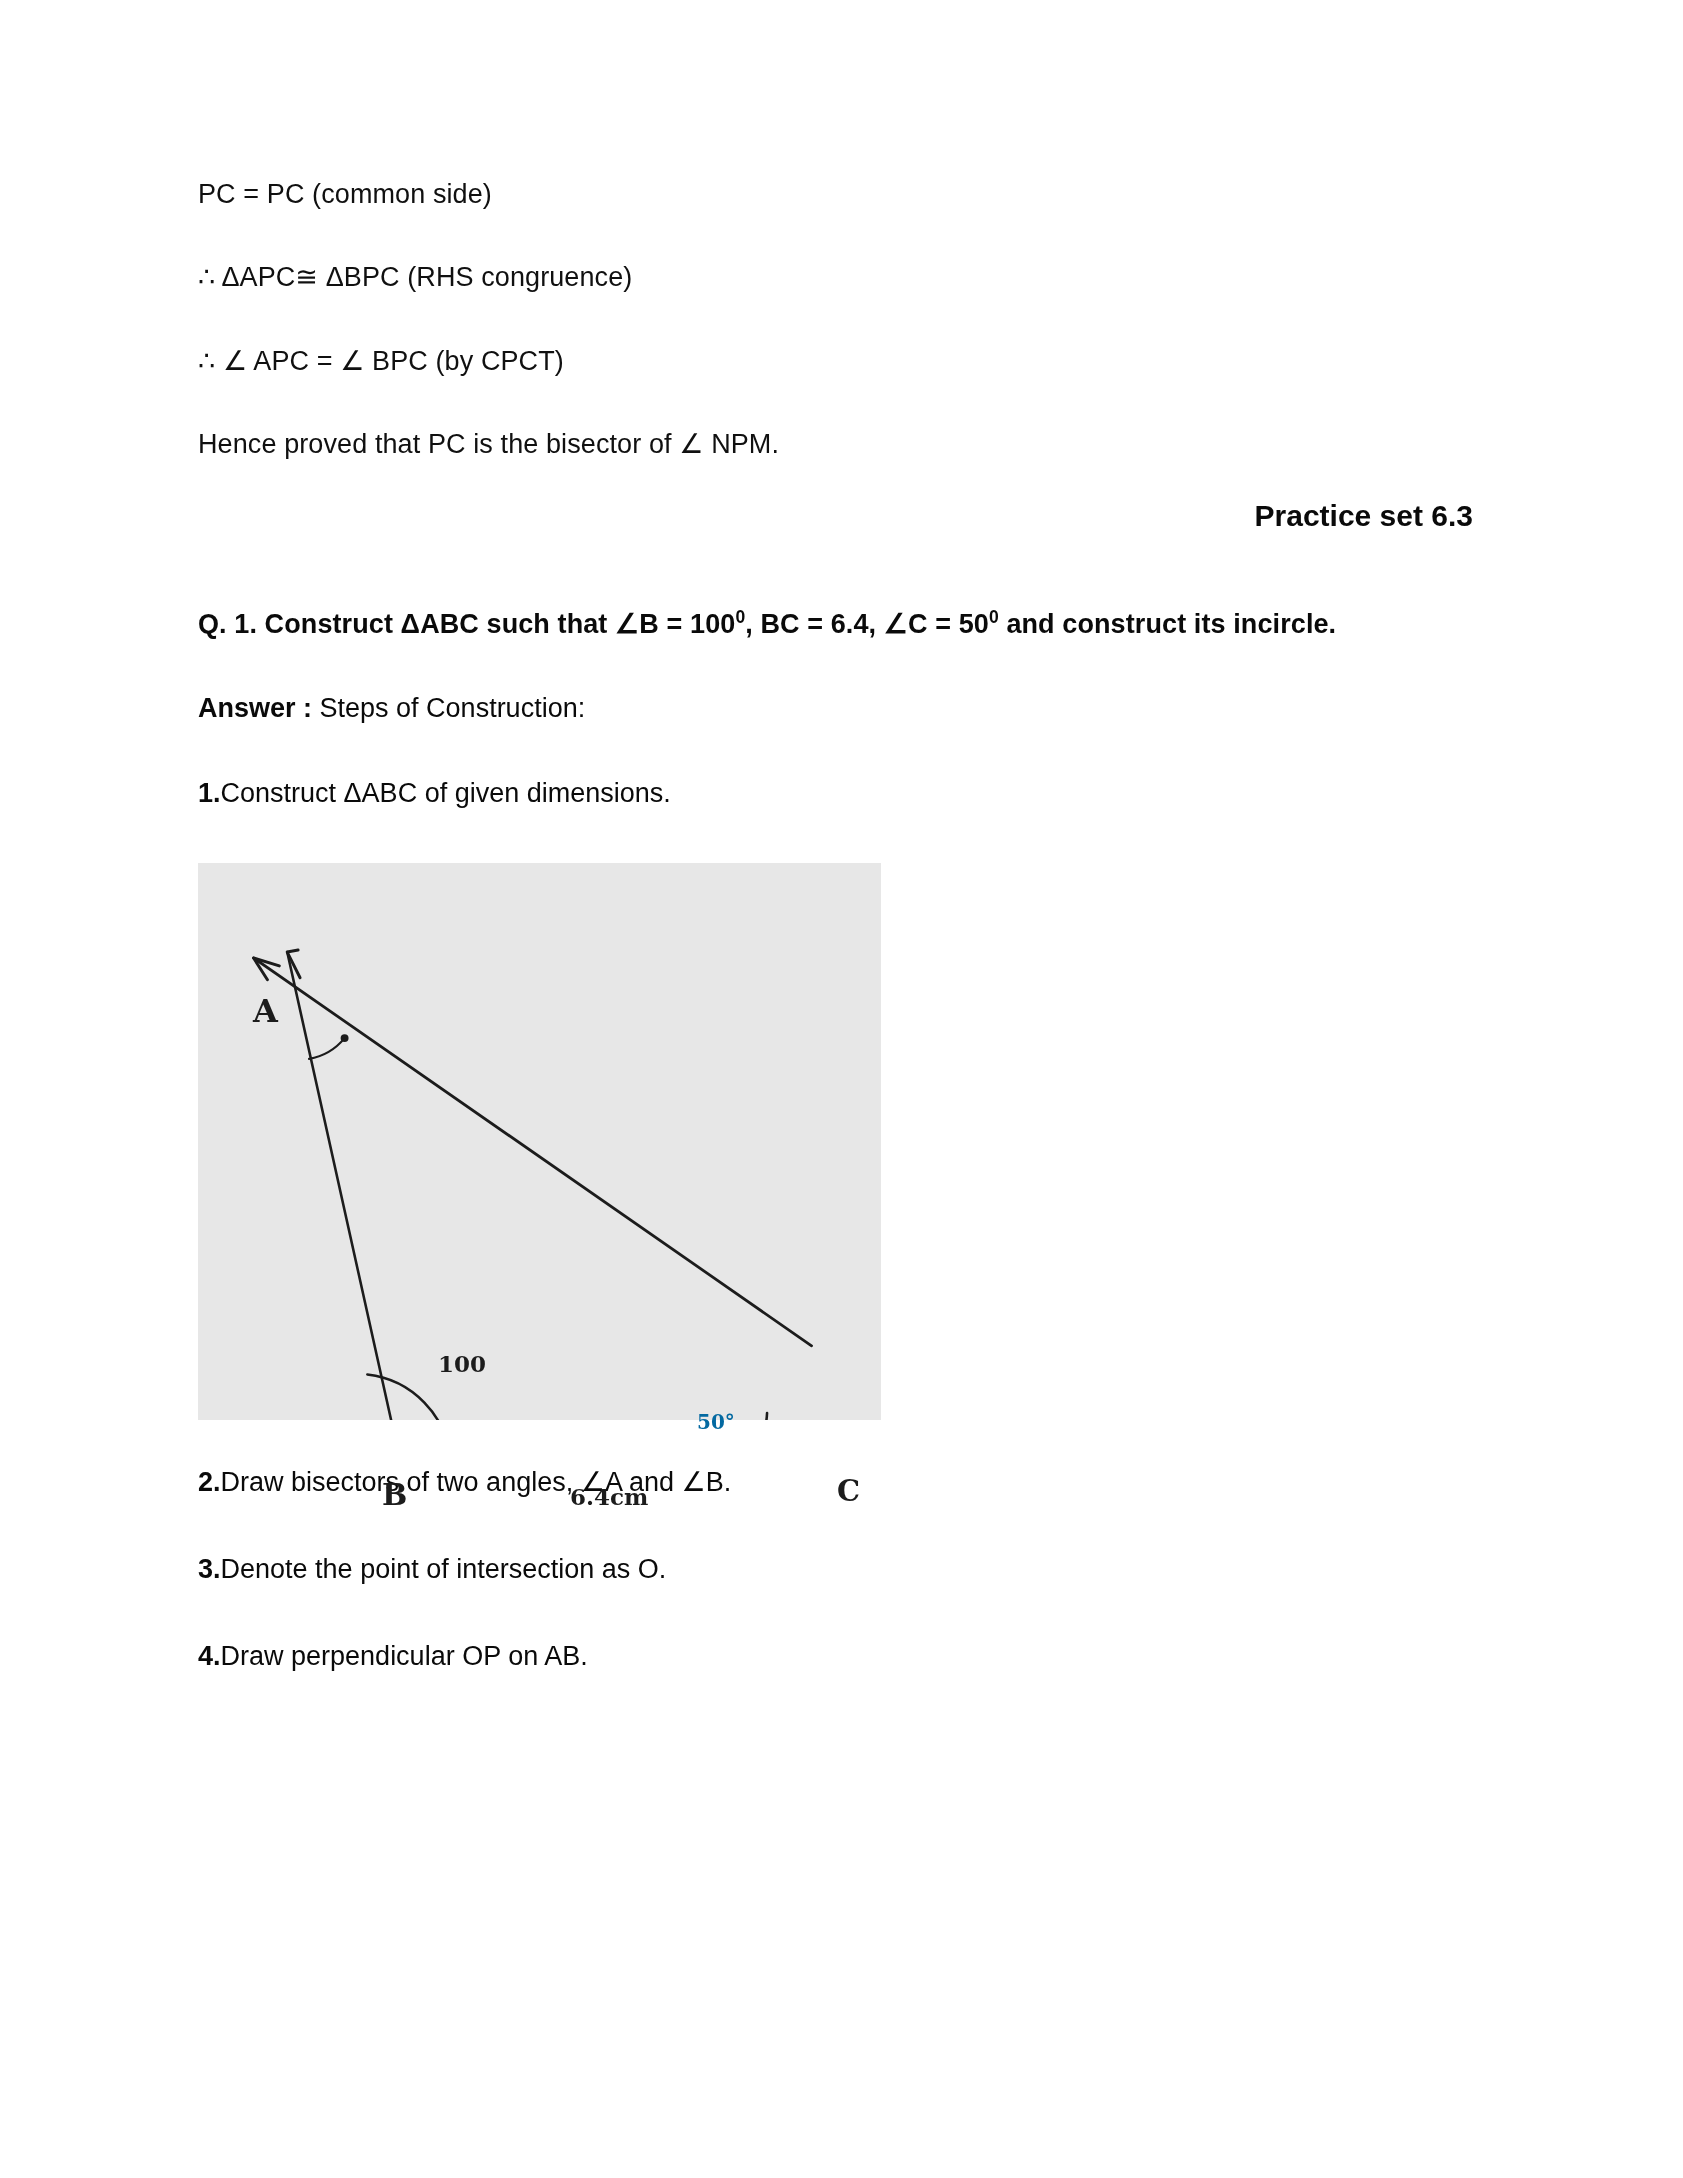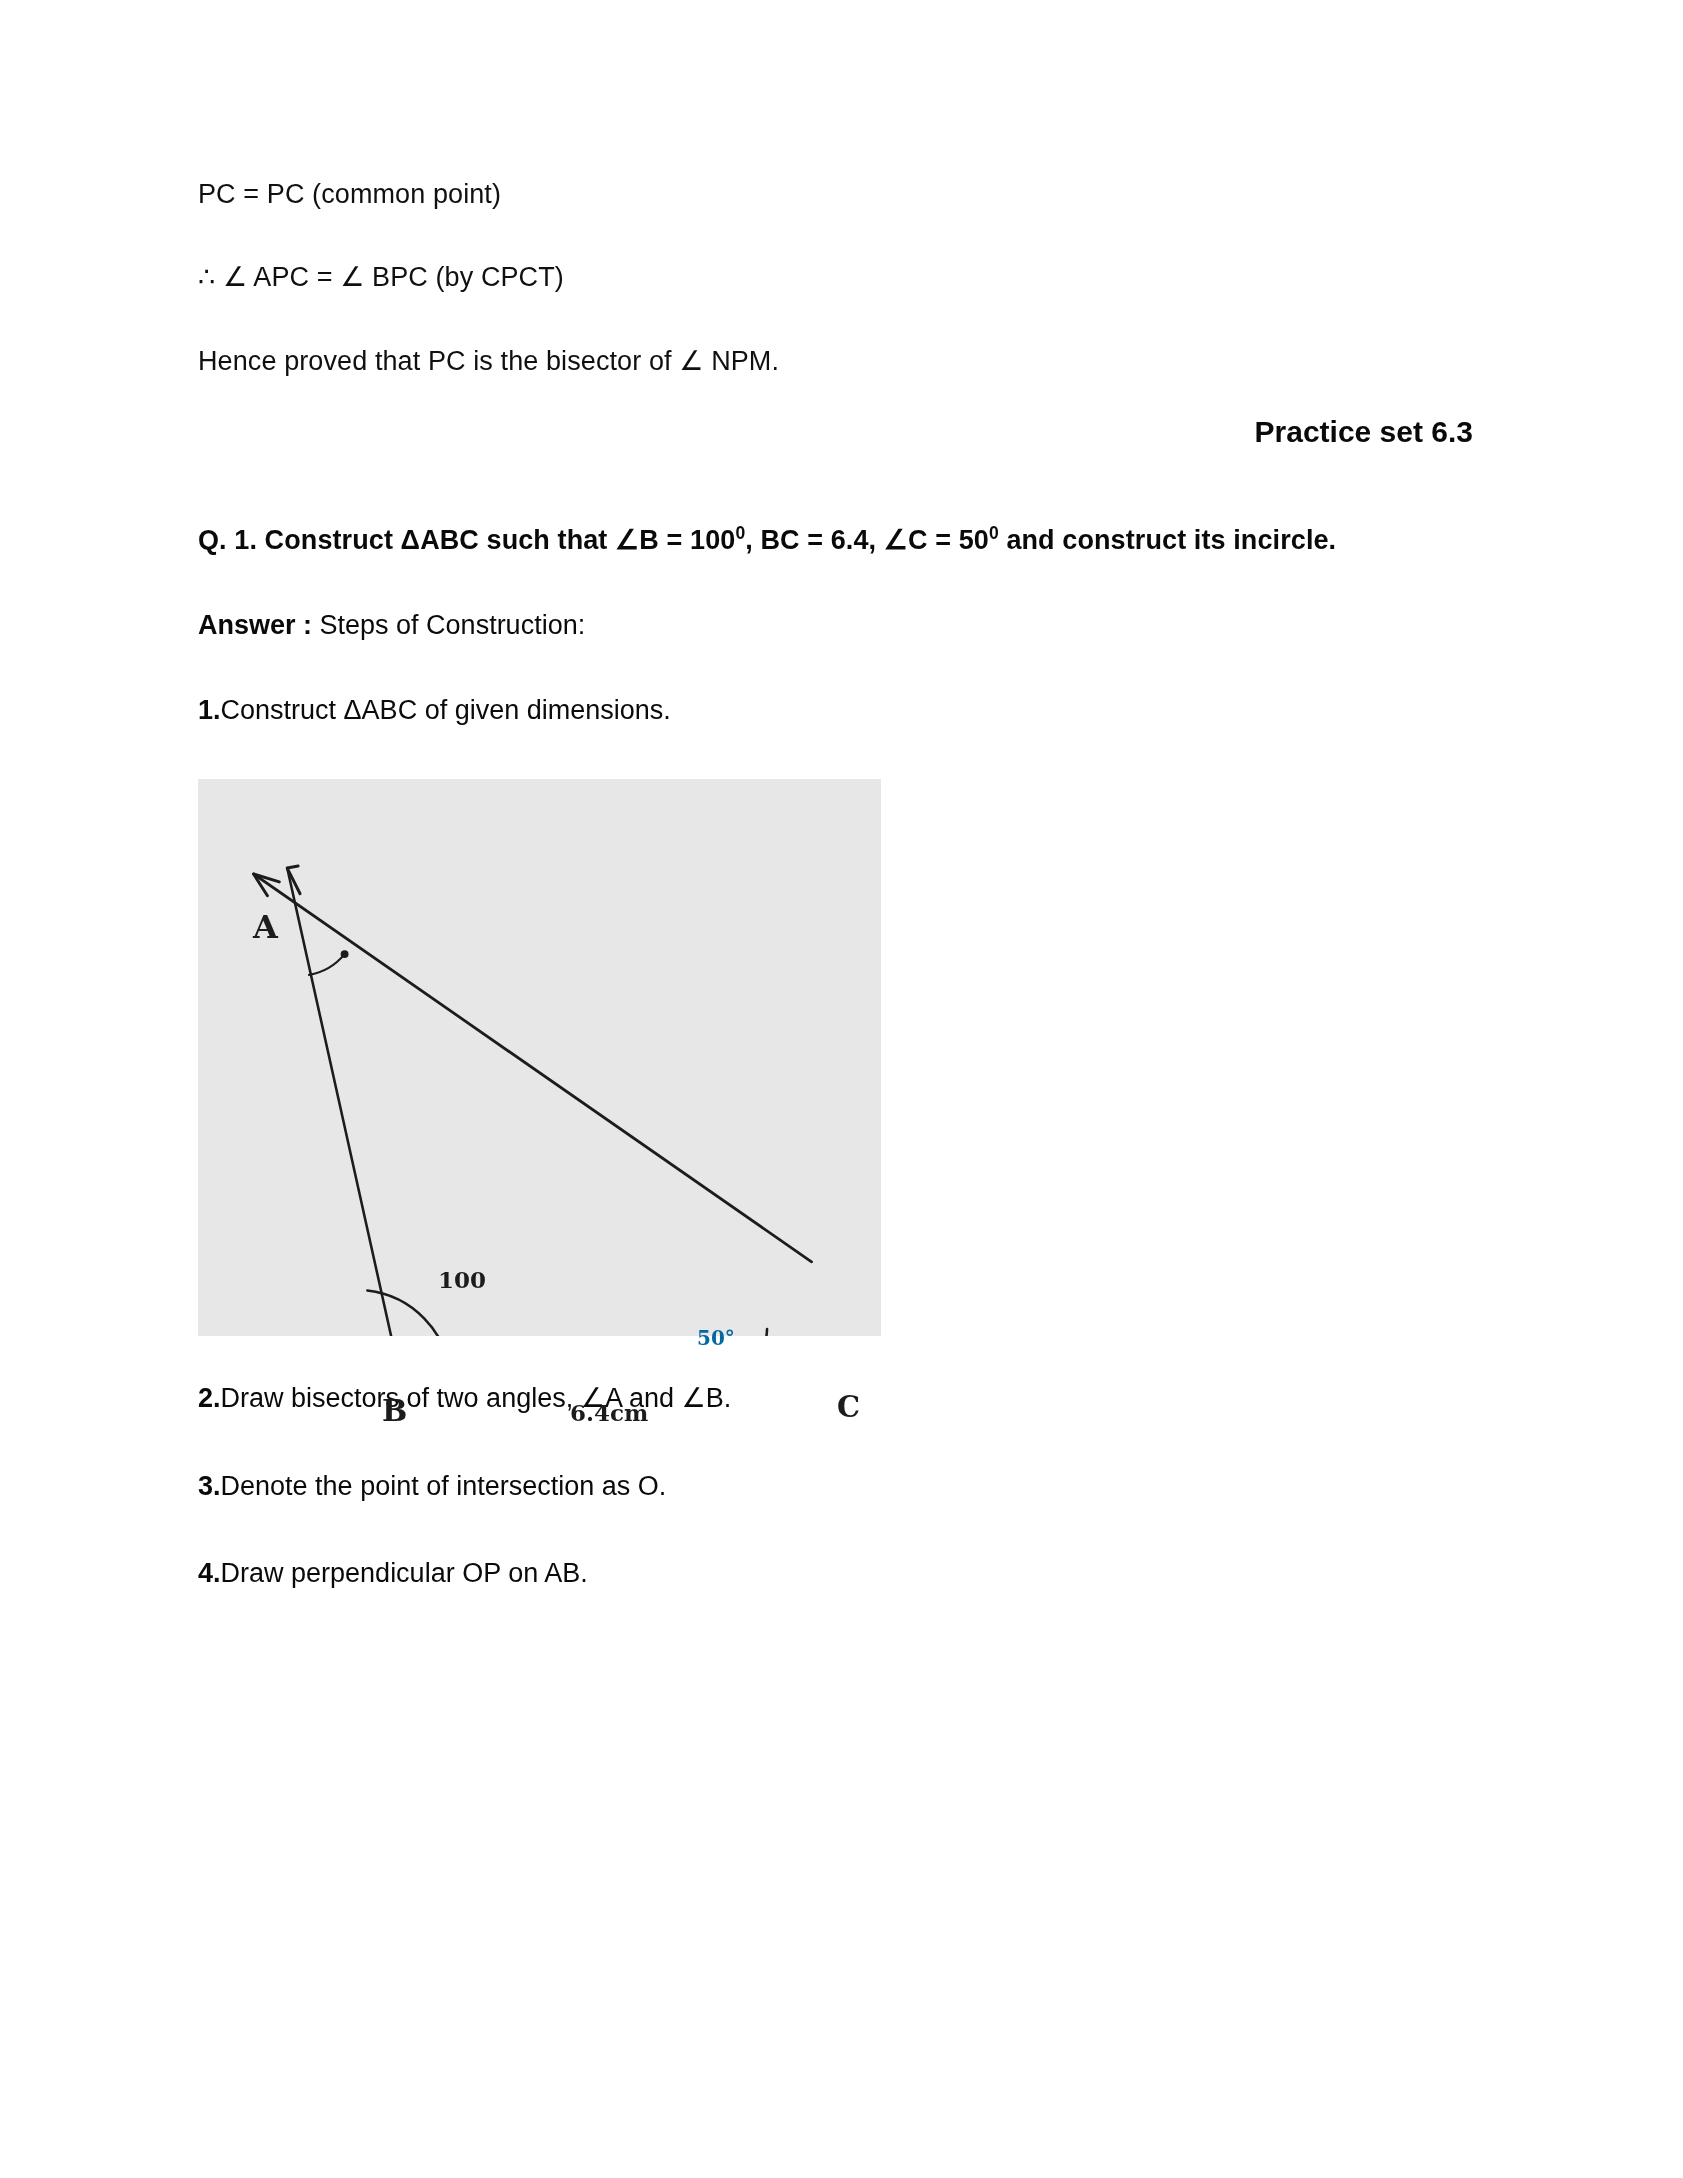--- a/index.html
+++ b/index.html
@@ -79,21 +79,22 @@
     font-family: "DejaVu Serif", serif;
     font-weight: bold;
   }
 </style>
 </head>
 <body>
 
 <div class="page">
   <div class="content">
 
-    <p class="line">PC = PC (common point)</p>
+    <p class="line">PC = PC (common side)</p>
+    <p class="line">∴ ΔAPC≅ ΔBPC (RHS congruence)</p>
     <p class="line">∴ ∠ APC = ∠ BPC (by CPCT)</p>
     <p class="line tight">Hence proved that PC is the bisector of ∠ NPM.</p>
 
     <h2 class="heading">Practice set 6.3</h2>
 
     <p class="question"><span>Q. 1. Construct ΔABC such that ∠B = 100</span><sup>0</sup><span>, BC = 6.4, ∠C = 50</span><sup>0</sup><span> and construct its incircle.</span></p>
 
     <p class="answer"><b>Answer :</b><span> Steps of Construction:</span></p>
 
     <p class="step"><b>1.</b><span>Construct ΔABC of given dimensions.</span></p>

